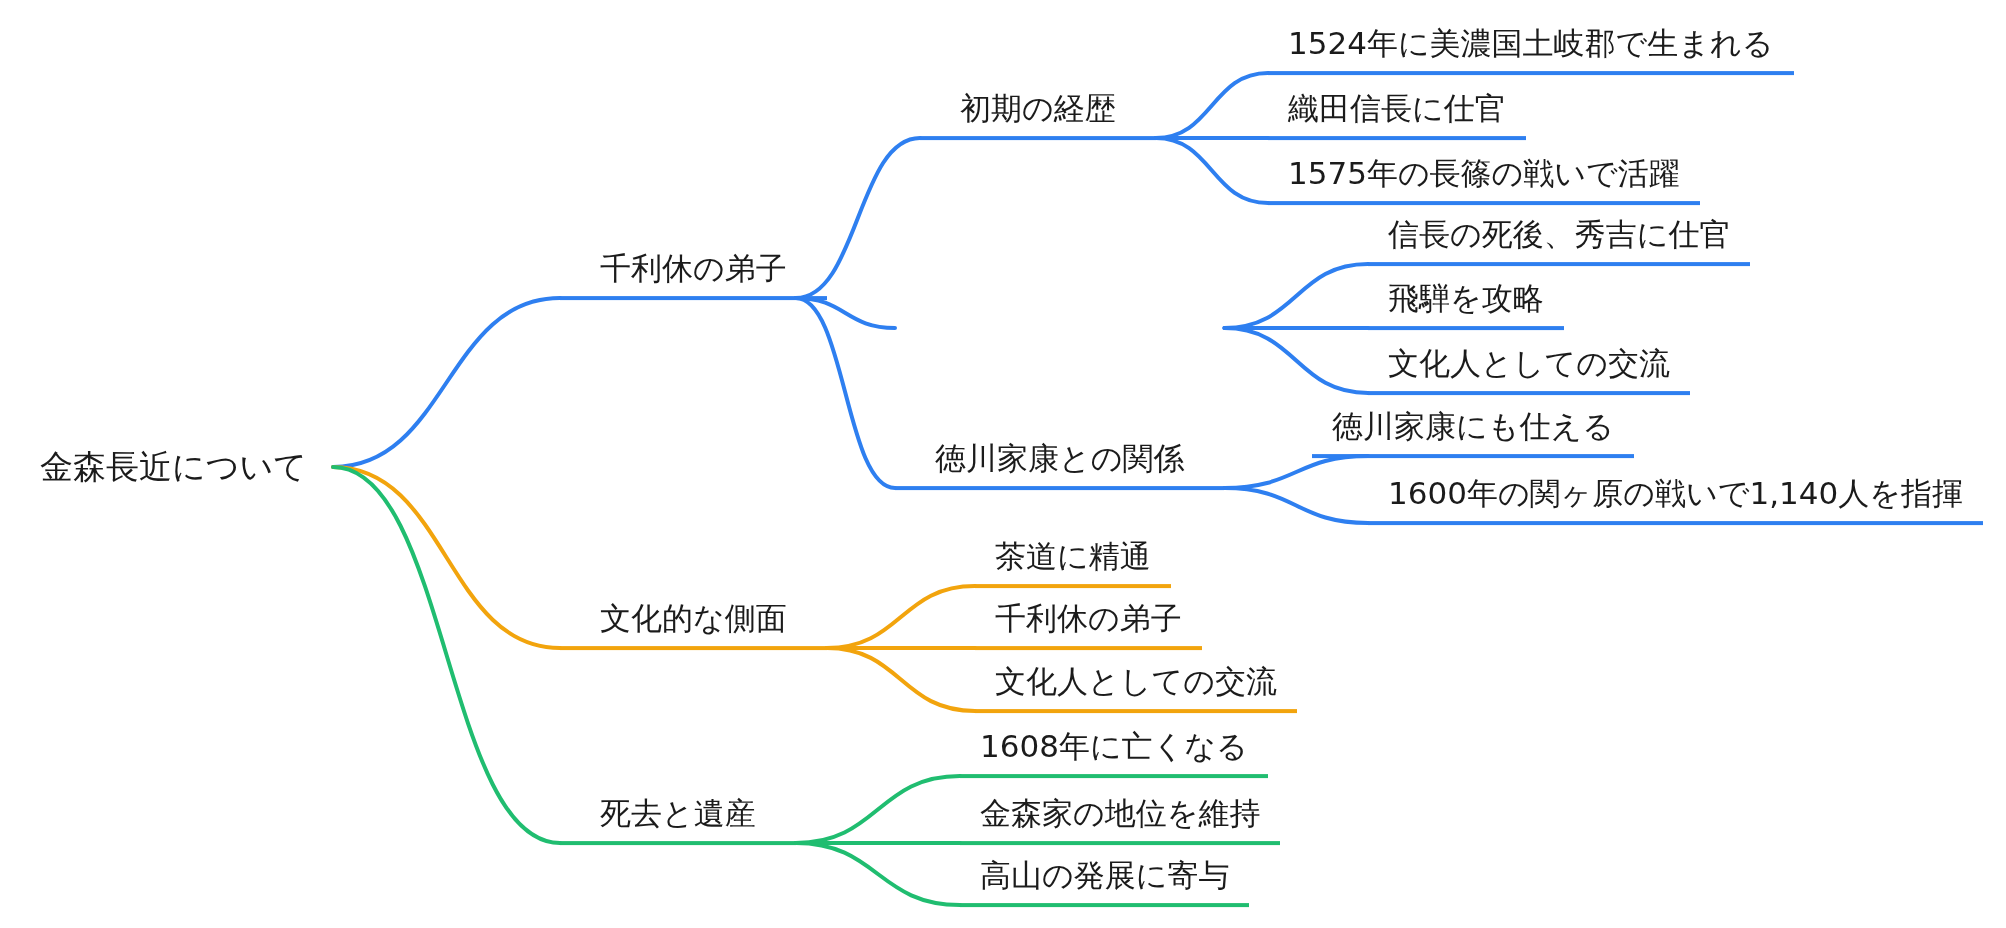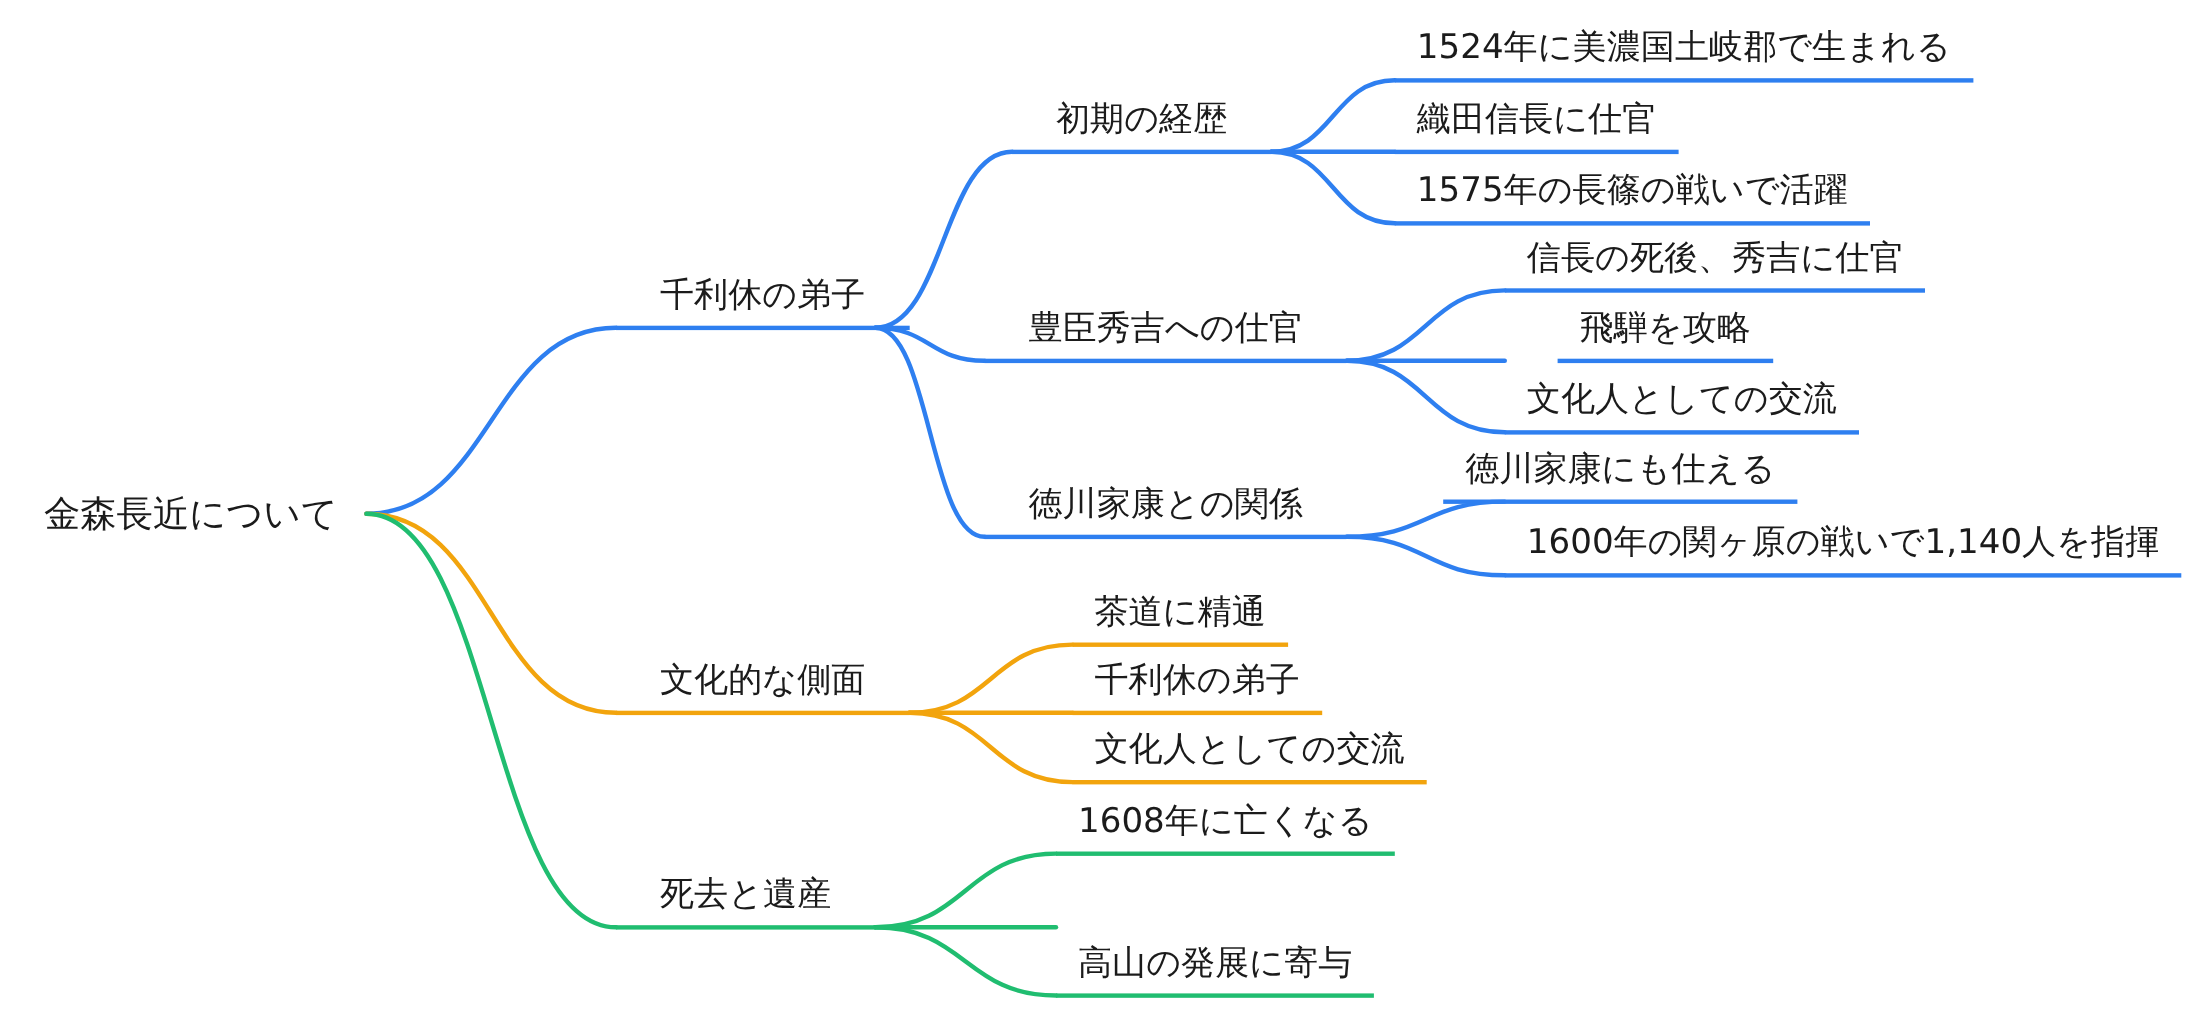--- a/index.html
+++ b/index.html
@@ -73,35 +73,35 @@
   <div class="node root" style="left:40px; top:467px;">金森長近について</div>
 
   <div class="node inner" style="left: 560px; top: 300px; border-bottom-color: rgb(46, 127, 240);">千利休の弟子</div>
 
   <div class="node inner" style="left: 920px; top: 140px; border-bottom-color: rgb(46, 127, 240);">初期の経歴</div>
 
   <div class="node leaf" style="left: 1268px; top: 75px; border-bottom-color: rgb(46, 127, 240);">1524年に美濃国土岐郡で生まれる</div>
   <div class="node leaf" style="left: 1268px; top: 140px; border-bottom-color: rgb(46, 127, 240);">織田信長に仕官</div>
   <div class="node leaf" style="left: 1268px; top: 205px; border-bottom-color: rgb(46, 127, 240);">1575年の長篠の戦いで活躍</div>
 
-  <div class="node inner" style="left: 895px; top: 330px; border-bottom-color: rgb(46, 127, 240);">豊臣秀吉への仕官</div>
 
   <div class="node leaf" style="left: 1368px; top: 266px; border-bottom-color: rgb(46, 127, 240);">信長の死後、秀吉に仕官</div>
-  <div class="node leaf" style="left: 1416px; top: 330px; border-bottom-color: rgb(46, 127, 240);">飛騨を攻略</div>
+  <div class="node leaf" style="left: 1368px; top: 330px; border-bottom-color: rgb(46, 127, 240);">飛騨を攻略</div>
   <div class="node leaf" style="left: 1368px; top: 395px; border-bottom-color: rgb(46, 127, 240);">文化人としての交流</div>
 
   <div class="node inner" style="left: 895px; top: 490px; border-bottom-color: rgb(46, 127, 240);">徳川家康との関係</div>
 
   <div class="node leaf" style="left: 1312px; top: 458px; border-bottom-color: rgb(46, 127, 240);">徳川家康にも仕える</div>
   <div class="node leaf" style="left: 1368px; top: 525px; border-bottom-color: rgb(46, 127, 240);">1600年の関ヶ原の戦いで1,140人を指揮</div>
 
   <div class="node inner" style="left: 560px; top: 650px; border-bottom-color: rgb(242, 164, 13);">文化的な側面</div>
 
   <div class="node leaf" style="left: 975px; top: 588px; border-bottom-color: rgb(242, 164, 13);">茶道に精通</div>
   <div class="node leaf" style="left: 975px; top: 650px; border-bottom-color: rgb(242, 164, 13);">千利休の弟子</div>
   <div class="node leaf" style="left: 975px; top: 713px; border-bottom-color: rgb(242, 164, 13); text-align: right;">文化人としての交流</div>
 
   <div class="node inner" style="left: 560px; top: 845px; border-bottom-color: rgb(32, 189, 112);">死去と遺産</div>
 
   <div class="node leaf" style="left: 960px; top: 778px; border-bottom-color: rgb(32, 189, 112);">1608年に亡くなる</div>
+  <div class="node leaf" style="left: 960px; top: 845px; border-bottom-color: rgb(32, 189, 112);">金森家の地位を維持</div>
   <div class="node leaf" style="left: 960px; top: 907px; border-bottom-color: rgb(32, 189, 112);">高山の発展に寄与</div>
 
 </div>
 
 </body></html>

